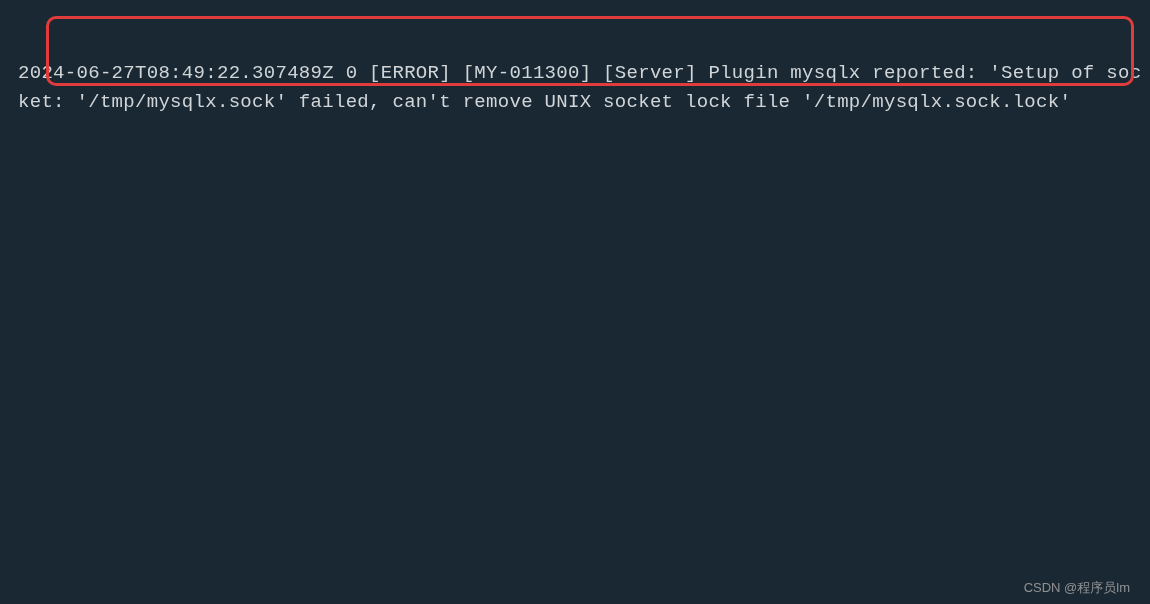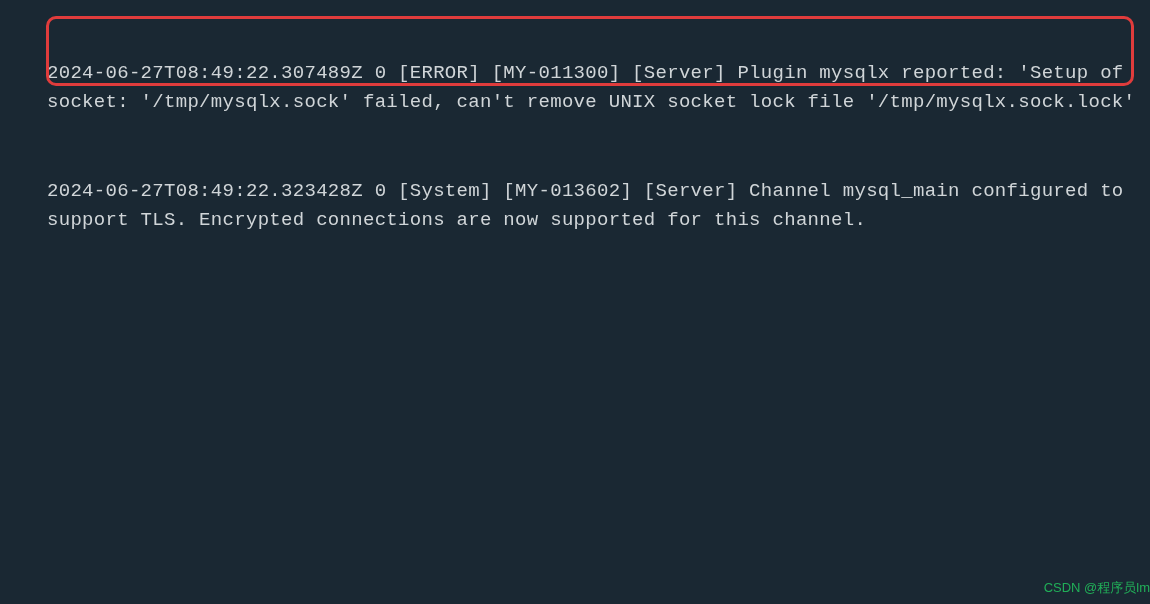--- a/index.html
+++ b/index.html
@@ -16,50 +16,48 @@
     letter-spacing: 0.3px;
   }
   .terminal {
     padding: 0 8px 0 18px;
     white-space: pre-wrap;
     word-break: break-all;
     position: relative;
   }
   .line {
     display: block;
-    margin-left: 29px;
   }
   .highlight-box {
     position: absolute;
     border: 3px solid #e03c3c;
     border-radius: 10px;
     left: 46px;
     top: 16px;
     width: 1088px;
     height: 70px;
     pointer-events: none;
     z-index: 10;
   }
   .watermark {
     position: absolute;
-    right: 0;
+    right: 20px;
     bottom: 6px;
     font-size: 13px;
-    color: #22c55e;
+    color: #a3a3a3;
     font-family: Arial, sans-serif;
     letter-spacing: 0;
     opacity: 0.85;
   }
 </style>
 </head>
 <body>
 
 <div class="terminal">
   <span class="line">2024-06-27T08:49:22.307489Z 0 [ERROR] [MY-011300] [Server] Plugin mysqlx reported: 'Setup of socket: '/tmp/mysqlx.sock' failed, can't remove UNIX socket lock file '/tmp/mysqlx.sock.lock'</span>
-  <span class="line">2024-06-27T08:49:22.323428Z 0 [System] [MY-013602] [Server] Channel mysql_main configured to support TLS. Encrypted connections are now supported for this channel.</span>
   
   
   
   
   <div class="highlight-box"></div>
 </div>
 
 <div class="watermark">CSDN @程序员lm</div>
 
 </body></html>

